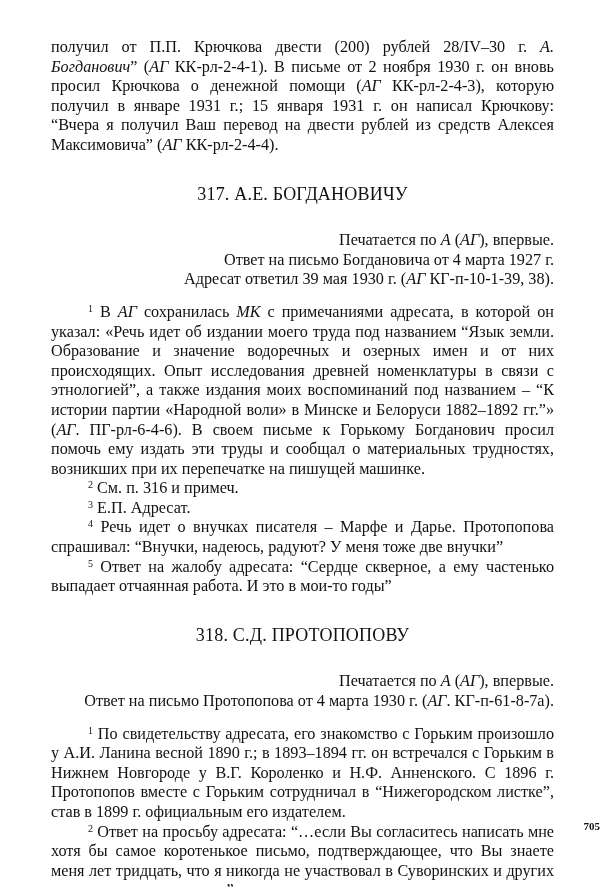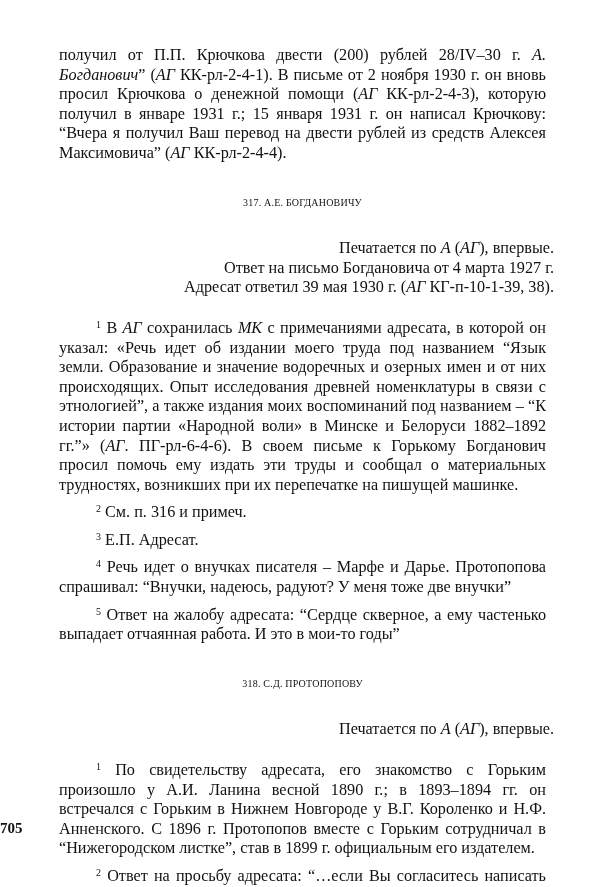--- a/index.html
+++ b/index.html
@@ -2,28 +2,28 @@
 <html><head>
 <meta charset="utf-8">
 <style>
   html, body { margin: 0; padding: 0; background: #ffffff; }
   body {
     width: 600px; height: 887px; overflow: hidden; position: relative;
     font-family: "Liberation Serif", "DejaVu Serif", serif;
     color: #111111;
   }
   .page { position: absolute; left: 51px; top: 38px; width: 503px; font-size: 16.2px; line-height: 19.6px; }
-  .p { text-align: justify; text-align-last: left; margin: 8px; font-family: Liberation Serif, serif; }
+  .p { text-align: justify; text-align-last: left; margin: 0; font-family: Liberation Serif, serif; }
   .indent { text-indent: 37px; }
   .block { padding-left: 27px; text-align: right; }
-  .heading { text-align: center; margin: 29px 0 27px 0; font-size: 10px; letter-spacing: 0.2px; }
+  .heading { text-align: center; margin: 29px 0 27px 0; font-size: 18px; letter-spacing: 0.2px; }
   .gap { height: 13px; }
   sup { font-size: 10px; vertical-align: 5px; line-height: 0; }
   i { font-style: italic; }
-  .pagenum { position: absolute; left: 0; width: 600px; top: 820px; text-align: left; font-weight: bold; font-size: 15px; }
+  .pagenum { position: absolute; left: 0; width: 600px; top: 820px; text-align: right; font-weight: bold; font-size: 11px; }
 </style>
 </head>
 <body>
 
 <div class="page">
 
   <p class="p"><span>получил от П.П. Крючкова двести (200) рублей 28/IV–30 г. </span><i>А. Богданович</i><span>” (</span><i>АГ</i><span> КК-рл-2-4-1). В письме от 2 ноября 1930 г. он вновь просил Крючкова о денежной помощи (</span><i>АГ</i><span> КК-рл-2-4-3), которую получил в январе 1931 г.; 15 января 1931 г. он написал Крючкову: “Вчера я получил Ваш перевод на двести рублей из средств Алексея Максимовича” (</span><i>АГ</i><span> КК-рл-2-4-4).</span></p>
 
   <div class="heading">317. А.Е. БОГДАНОВИЧУ</div>
 
@@ -35,20 +35,21 @@
 
   <p class="p indent"><sup>1</sup><span> В </span><i>АГ</i><span> сохранилась </span><i>МК</i><span> с примечаниями адресата, в которой он указал: «Речь идет об издании моего труда под названием “Язык земли. Образование и значение водоречных и озерных имен и от них происходящих. Опыт исследования древней номенклатуры в связи с этнологией”, а также издания моих воспоминаний под названием – “К истории партии «Народной воли» в Минске и Белоруси 1882–1892 гг.”» (</span><i>АГ</i><span>. ПГ-рл-6-4-6). В своем письме к Горькому Богданович просил помочь ему издать эти труды и сообщал о материальных трудностях, возникших при их перепечатке на пишущей машинке.</span></p>
   <p class="p indent"><sup>2</sup><span> См. п. 316 и примеч.</span></p>
   <p class="p indent"><sup>3</sup><span> Е.П. Адресат.</span></p>
   <p class="p indent"><sup>4</sup><span> Речь идет о внучках писателя – Марфе и Дарье. Протопопова спрашивал: “Внучки, надеюсь, радуют? У меня тоже две внучки”</span></p>
   <p class="p indent"><sup>5</sup><span> Ответ на жалобу адресата: “Сердце скверное, а ему частенько выпадает отчаянная работа. И это в мои-то годы”</span></p>
 
   <div class="heading">318. С.Д. ПРОТОПОПОВУ</div>
 
   <div class="block"><span>Печатается по </span><i>А</i><span> (</span><i>АГ</i><span>), впервые.</span></div>
+  <div class="block"><span>Ответ на письмо Протопопова от 4 марта 1930 г. (</span><i>АГ</i><span>. КГ-п-61-8-7а).</span></div>
 
   <div class="gap"></div>
 
   <p class="p indent"><sup>1</sup><span> По свидетельству адресата, его знакомство с Горьким произошло у А.И. Ланина весной 1890 г.; в 1893–1894 гг. он встречался с Горьким в Нижнем Новгороде у В.Г. Короленко и Н.Ф. Анненского. С 1896 г. Протопопов вместе с Горьким сотрудничал в “Нижегородском листке”, став в 1899 г. официальным его издателем.</span></p>
   <p class="p indent"><sup>2</sup><span> Ответ на просьбу адресата: “…если Вы согласитесь написать мне хотя бы самое коротенькое письмо, подтверждающее, что Вы знаете меня лет тридцать, что я никогда не участвовал в Суворинских и других реакционных изданиях…”</span></p>
 
 </div>
 
 <div class="pagenum">705</div>
 

